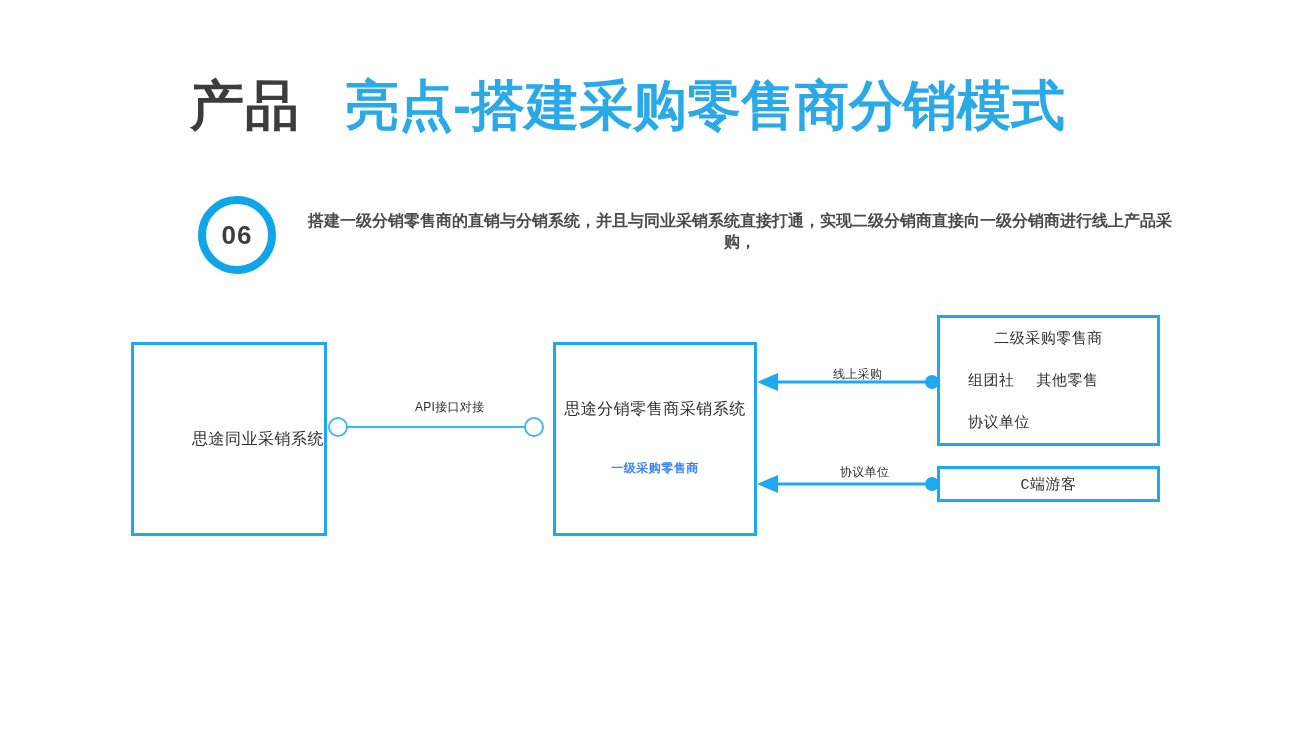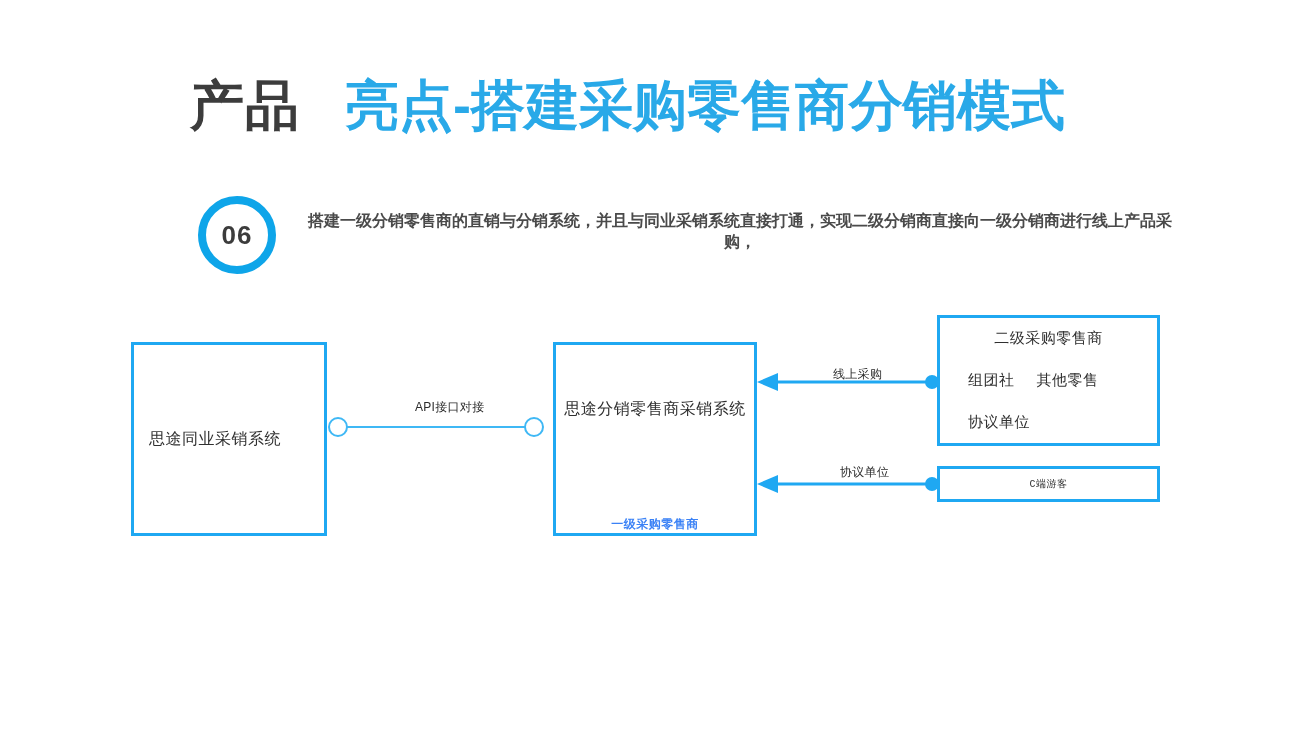--- a/index.html
+++ b/index.html
@@ -100,34 +100,34 @@
     flex-direction: column;
     justify-content: center;
     box-sizing: border-box;
     font-family: Liberation Mono, monospace;
   }
 
   #node-supply {
     left: 131px;  top: 342px;
     width: 196px; height: 194px;
   }
-  #node-supply .node-inner { align-items: flex-start; margin-left: 15px; }
+  #node-supply .node-inner { align-items: flex-end; }
   .node-title-lg {
     font-size: 16px;
     color: #303030;
     letter-spacing: 0.5px;
   }
 
   #node-distrib {
     left: 553px;  top: 342px;
     width: 204px; height: 194px;
   }
   #node-distrib .node-inner {
     align-items: center;
-    justify-content: space-between;
+    justify-content: flex-start;
     padding-top: 54px;
     border-radius: 9px;
   }
   .node-sub {
     font-size: 12px;
     font-weight: bold;
     color: #3b82f6;
     margin-top: 40px;
     letter-spacing: 0.5px;
   }
@@ -154,21 +154,21 @@
     letter-spacing: 0.5px;
   }
   .l2-row .gap { display: inline-block; width: 22px; }
 
   #node-c {
     left: 937px;  top: 466px;
     width: 223px; height: 36px;
   }
   #node-c .node-inner { align-items: center; }
   .node-title-sm {
-    font-size: 10px;
+    font-size: 15px;
     color: #303030;
     letter-spacing: 0.5px;
   }
 
   
   .connectors {
     position: absolute;
     left: 0; top: 0;
     width: 1304px;
     height: 733px;

